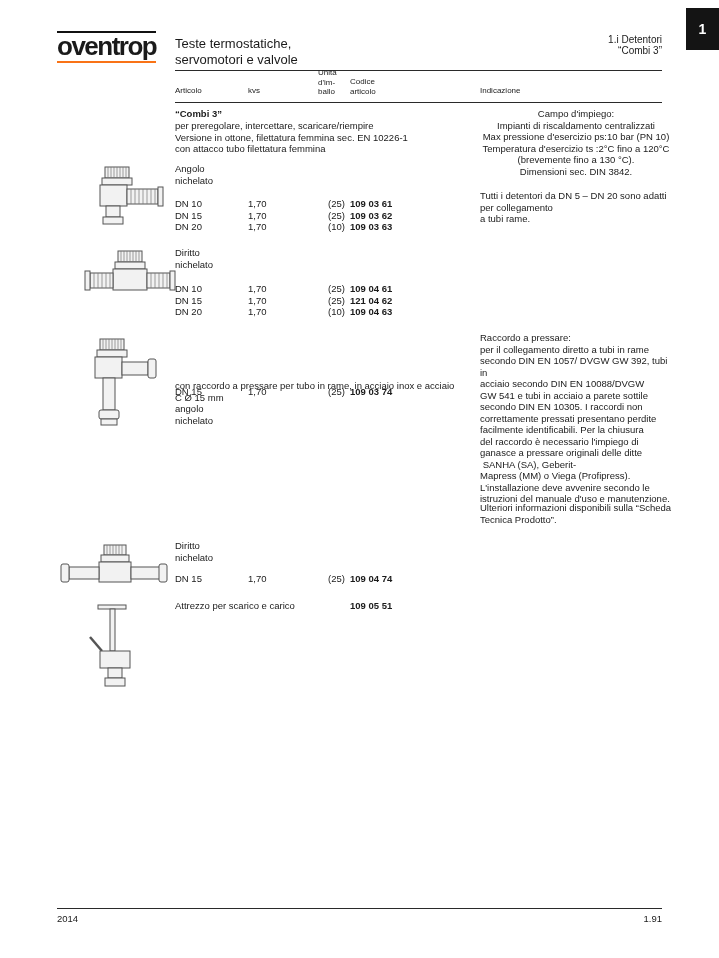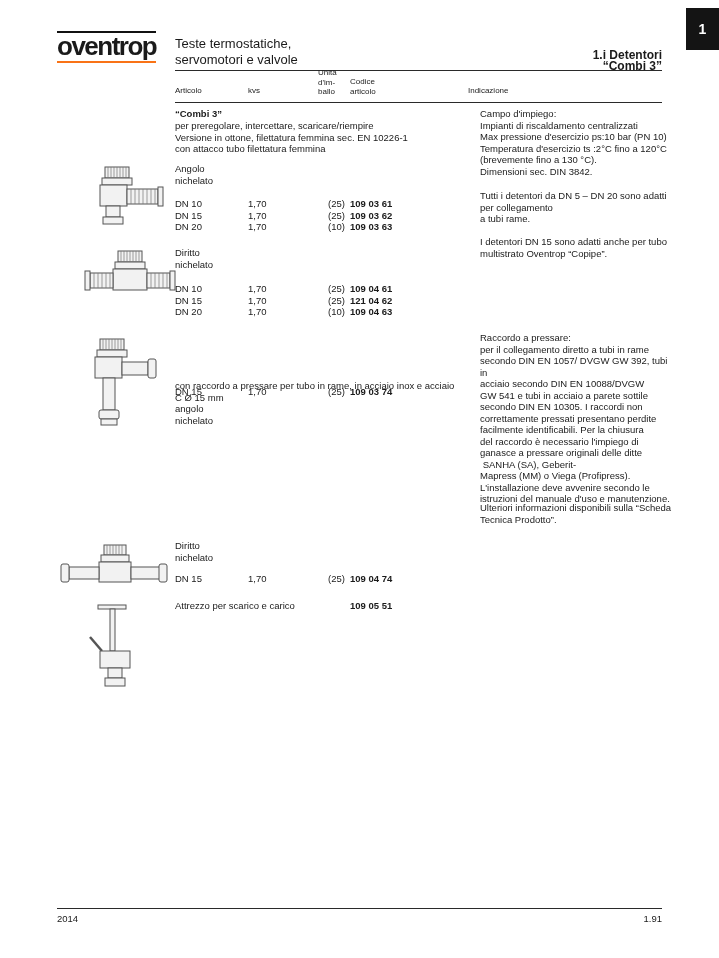--- a/index.html
+++ b/index.html
@@ -5,35 +5,35 @@
   * { margin:0; padding:0; box-sizing:border-box; }
   html,body { background:#ececec; }
   body { font-family:"Liberation Sans","DejaVu Sans",sans-serif; color:#1a1a1a; }
   .page { position:relative; width:719px; height:958px; background:#ffffff; overflow:hidden; margin:0 auto; }
   .abs { position:absolute; }
   .pre { white-space:pre-wrap; }
 
   .logo { left:57px; top:31px; font-size:26px; font-weight:bold; letter-spacing:-1.5px; line-height:27px;
           border-top:2px solid #111; border-bottom:2px solid #f97316; padding-bottom:1px; }
   .title { left:175px; top:36px; font-size:13px; line-height:15.5px; }
-  .section { left:470px; top:50px; width:192px; font-size:12px; font-weight:bold; line-height:11px; text-align:right; }
+  .section { left:470px; top:34px; width:192px; font-size:10px; font-weight:normal; line-height:11px; text-align:right; }
   .tab { left:686px; top:8px; width:33px; height:42px; background:#141414; color:#fff; font-size:14px;
          font-weight:bold; display:flex; align-items:center; justify-content:center; }
 
   .rule { height:1px; background:#2a2a2a; }
   .rule-top { left:175px; top:70px; width:487px; }
   .rule-mid { left:175px; top:102px; width:487px; }
   .rule-bottom { left:57px; top:908px; width:605px; }
 
   .th { font-size:8px; line-height:9.5px; color:#222; }
   .th-articolo { left:175px; top:86px; }
   .th-kvs { left:248px; top:86px; }
   .th-unita { left:318px; top:68px; }
   .th-codice { left:350px; top:77px; }
-  .th-indicazione { left:468px; top:86px; }
+  .th-indicazione { left:480px; top:86px; }
 
   .body-text { font-size:9.5px; line-height:11.5px; }
   .product-heading { left:175px; top:108px; font-weight:bold; }
   .product-intro { left:175px; top:120px; width:300px; }
 
   .g1-label { left:175px; top:163px; }
   .g1-rows { left:175px; top:198px; }
   .g2-label { left:175px; top:247px; }
   .g2-rows { left:175px; top:283px; }
   .g3-label { left:175px; top:332px; width:305px;margin-top:48px; }
@@ -44,21 +44,21 @@
 
   .rows { width:300px; }
   .row { position:relative; height:11.5px; }
   .cell { position:absolute; top:0; font-size:9.5px; line-height:11.5px; white-space:nowrap; }
   .c-articolo { left:0;text-align:center; }
   .c-kvs { left:73px; }
   .c-unita { left:132px; width:38px; text-align:right; }
   .c-codice { left:175px; font-weight:bold; }
 
   .ind { left:480px; width:192px; }
-  .ind-p1 { top:108px; }
+  .ind-p1 { top:108px;text-align:center; }
   .ind-p2 { top:190px; }
   .ind-p3 { top:236px; }
   .ind-p4 { top:271px; }
   .ind-p5 { top:332px; }
   .ind-p6 { top:502px; }
 
   .fig1 { left:85px; top:166px; }
   .fig2 { left:84px; top:250px; }
   .fig3 { left:80px; top:338px; }
   .fig4 { left:60px; top:544px; }
@@ -298,22 +298,20 @@
 
   <div class="abs body-text pre ind ind-p1">Campo d'impiego:
 Impianti di riscaldamento centralizzati
 Max pressione d'esercizio ps:10 bar (PN 10)
 Temperatura d'esercizio ts :2°C fino a 120°C
 (brevemente fino a 130 °C).
 Dimensioni sec. DIN 3842.</div>
   <div class="abs body-text pre ind ind-p2">Tutti i detentori da DN 5 – DN 20 sono adatti
 per collegamento
 a tubi rame.</div>
-  <div class="abs body-text pre ind ind-p3">I detentori DN 15 sono adatti anche per tubo
-multistrato Oventrop “Copipe”.</div>
   <div class="abs body-text pre ind ind-p5">Raccordo a pressare:
 per il collegamento diretto a tubi in rame
 secondo DIN EN 1057/ DVGW GW 392, tubi in
 acciaio secondo DIN EN 10088/DVGW
 GW 541 e tubi in acciaio a parete sottile
 secondo DIN EN 10305. I raccordi non
 correttamente pressati presentano perdite
 facilmente identificabili. Per la chiusura
 del raccordo è necessario l'impiego di
 ganasce a pressare originali delle ditte

